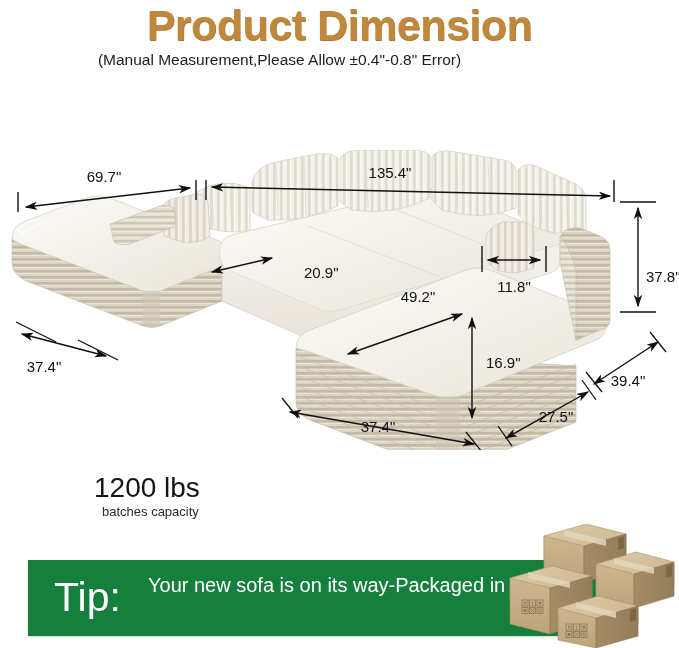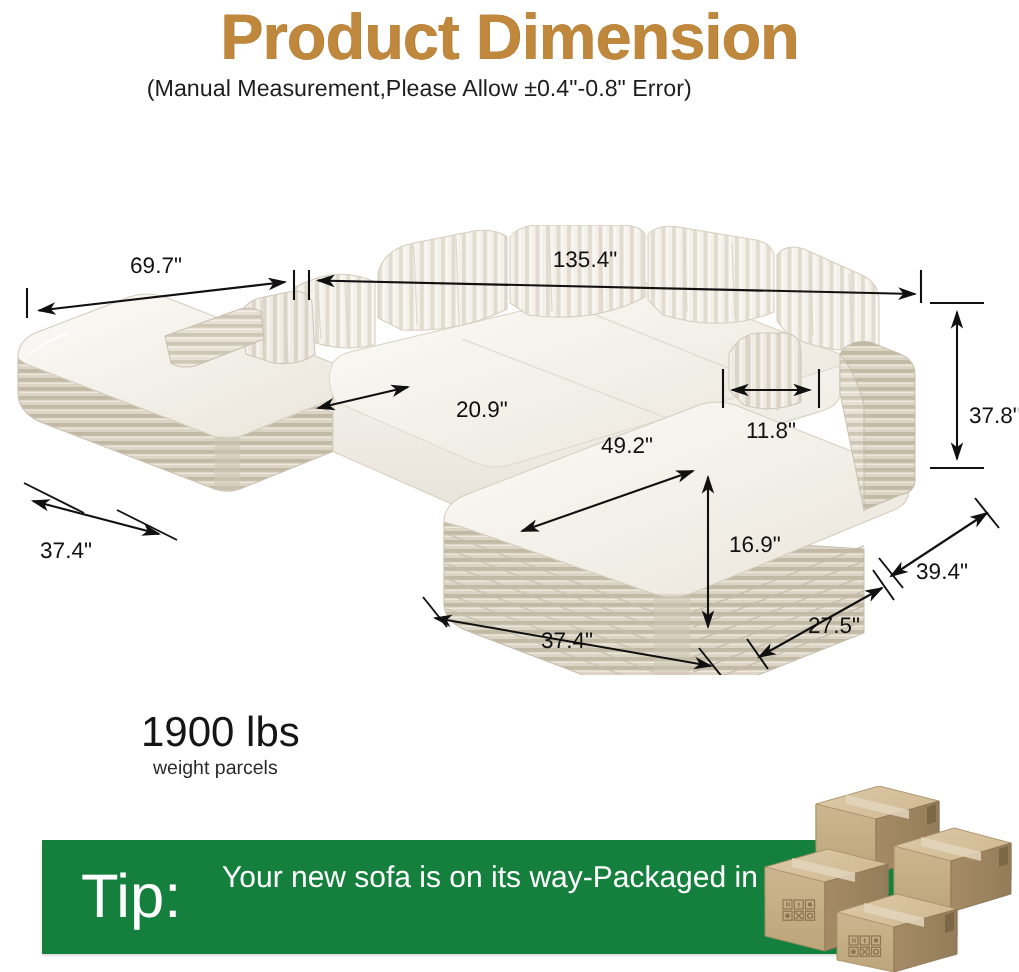--- a/index.html
+++ b/index.html
@@ -335,22 +335,22 @@
       <text class="dim-text" x="514" y="142" text-anchor="middle">11.8"</text>
       <text class="dim-text" x="646" y="132" text-anchor="start">37.8"</text>
       <text class="dim-text" x="486" y="218" text-anchor="start">16.9"</text>
       <text class="dim-text" x="378" y="282" text-anchor="middle">37.4"</text>
       <text class="dim-text" x="556" y="272" text-anchor="middle">27.5"</text>
       <text class="dim-text" x="628" y="236" text-anchor="middle">39.4"</text>
     </svg>
   </div>
 
   <div id="weight-block">
-    <div id="weight-value">1900 lbs</div>
-    <div id="weight-caption">weight parcels</div>
+    <div id="weight-value">1200 lbs</div>
+    <div id="weight-caption">batches capacity</div>
   </div>
 
   <div id="tip-banner">
     <div id="tip-label">Tip:</div>
     <div id="tip-lines">
       <div class="tip-line">Your new sofa is on its way-Packaged in</div>
     </div>
   </div>
 
   <div id="boxes">

